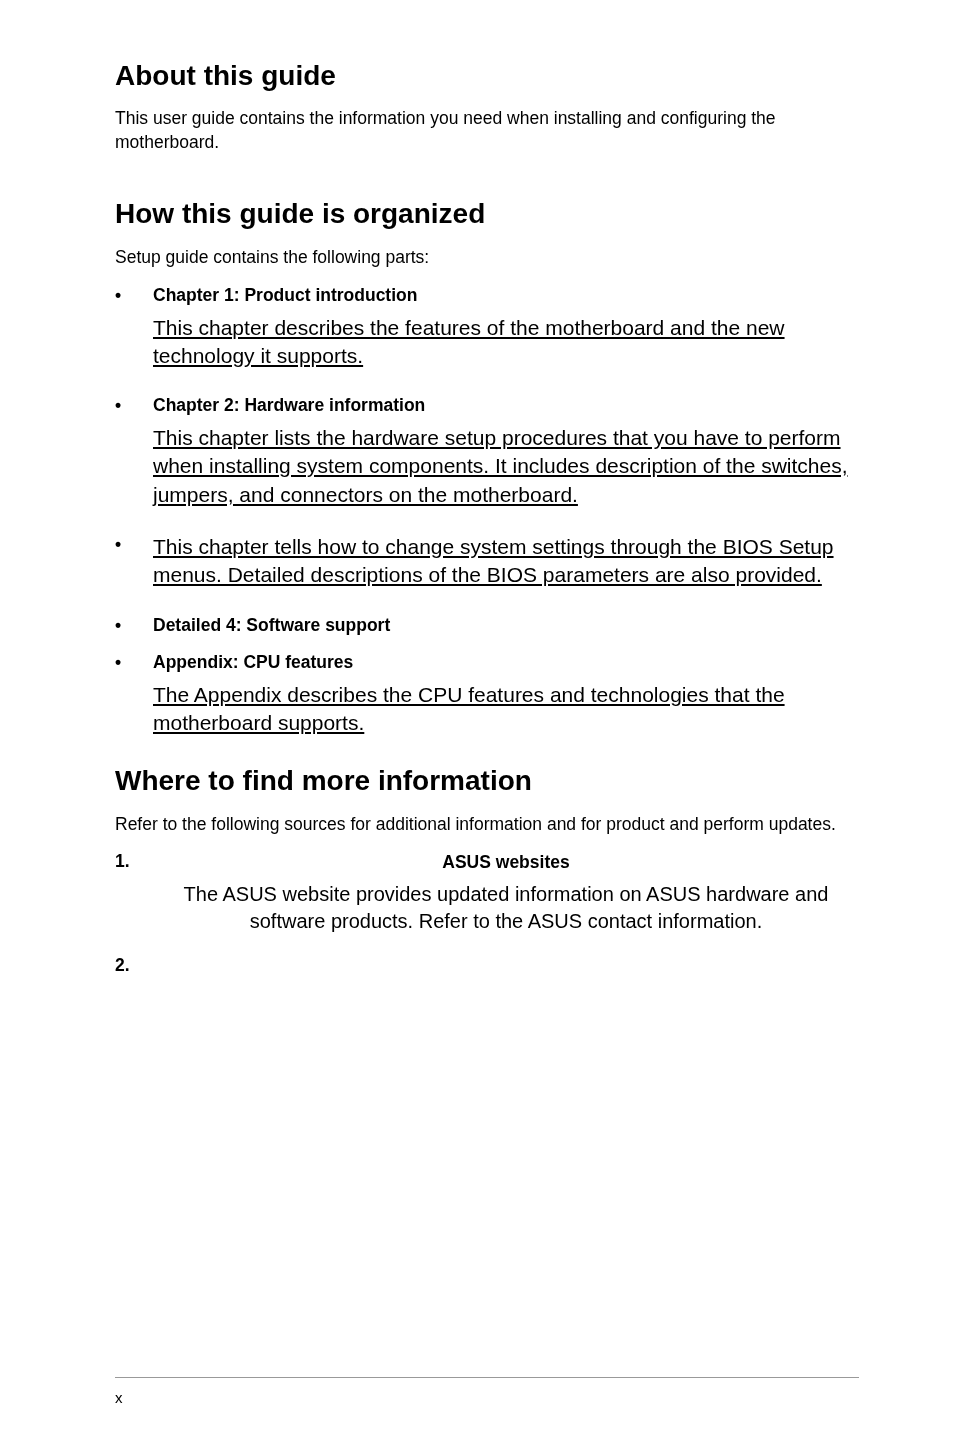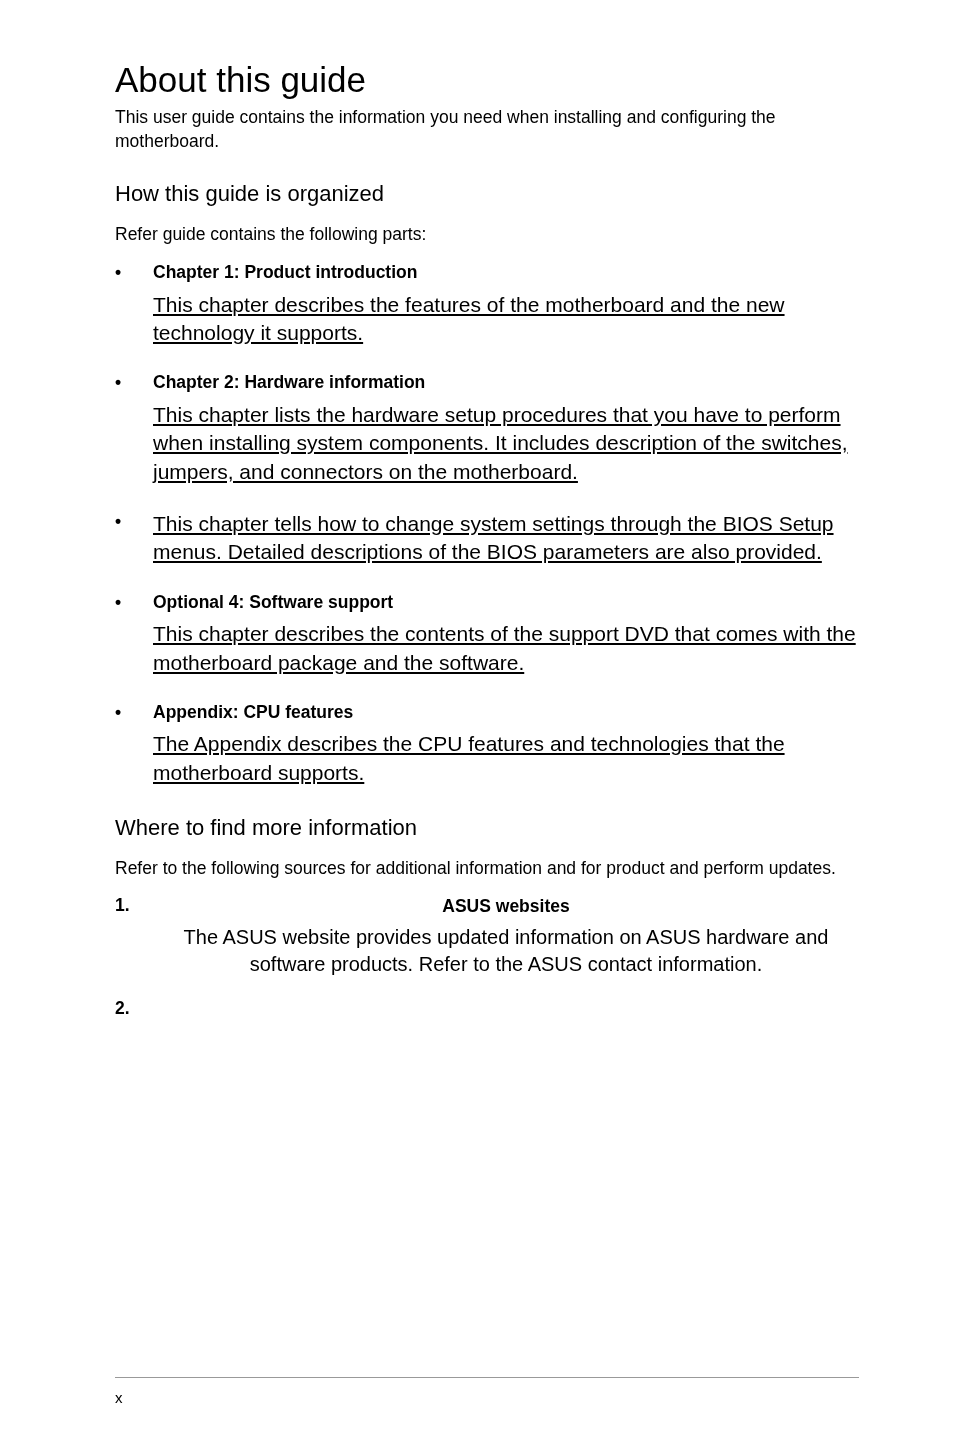--- a/index.html
+++ b/index.html
@@ -10,32 +10,32 @@
     body {
       font-family: Arial, Helvetica, sans-serif;
       background: #fff;
       color: #000;
       width: 954px;
       height: 1438px;
       padding: 60px 95px 30px 115px;
       position: relative;
     }
     .title {
-      font-size: 35px;
-      font-weight: normal;
-      margin-bottom: 6px;
+      font-size: 28px;
+      font-weight: bold;
+      margin-bottom: 15px;
     }
     .intro-text {
       font-size: 17.5px;
       line-height: 1.35;
-      margin-bottom: 28px;
+      margin-bottom: 44px;
     }
     .section-heading {
-      font-size: 22px;
-      font-weight: normal;
+      font-size: 28px;
+      font-weight: bold;
       margin-bottom: 16px;
     }
     .section-intro {
       font-size: 17.5px;
       line-height: 1.35;
       margin-bottom: 14px;
     }
     .bullet-item {
       display: flex;
       margin-bottom: 8px;
@@ -106,21 +106,21 @@
   </style>
 </head>
 <body>
 
 <h1 class="title">About this guide</h1>
 
 <p class="intro-text">This user guide contains the information you need when installing and configuring the motherboard.</p>
 
 <h2 class="section-heading">How this guide is organized</h2>
 
-<p class="section-intro">Refer guide contains the following parts:</p>
+<p class="section-intro">Setup guide contains the following parts:</p>
 
 <div class="bullet-item">
   <div class="bullet-marker">•</div>
   <div class="bullet-content">
     <div class="bullet-heading">Chapter 1: Product introduction</div>
     <div class="bullet-body">This chapter describes the features of the motherboard and the new technology it supports.</div>
   </div>
 </div>
 
 <div class="bullet-item">
@@ -134,22 +134,21 @@
 <div class="bullet-item">
   <div class="bullet-marker">•</div>
   <div class="bullet-content">
     <div class="bullet-body">This chapter tells how to change system settings through the BIOS Setup menus. Detailed descriptions of the BIOS parameters are also provided.</div>
   </div>
 </div>
 
 <div class="bullet-item">
   <div class="bullet-marker">•</div>
   <div class="bullet-content">
-    <div class="bullet-heading">Optional 4: Software support</div>
-    <div class="bullet-body">This chapter describes the contents of the support DVD that comes with the motherboard package and the software.</div>
+    <div class="bullet-heading">Detailed 4: Software support</div>
   </div>
 </div>
 
 <div class="bullet-item">
   <div class="bullet-marker">•</div>
   <div class="bullet-content">
     <div class="bullet-heading">Appendix: CPU features</div>
     <div class="bullet-body">The Appendix describes the CPU features and technologies that the motherboard supports.</div>
   </div>
 </div>

